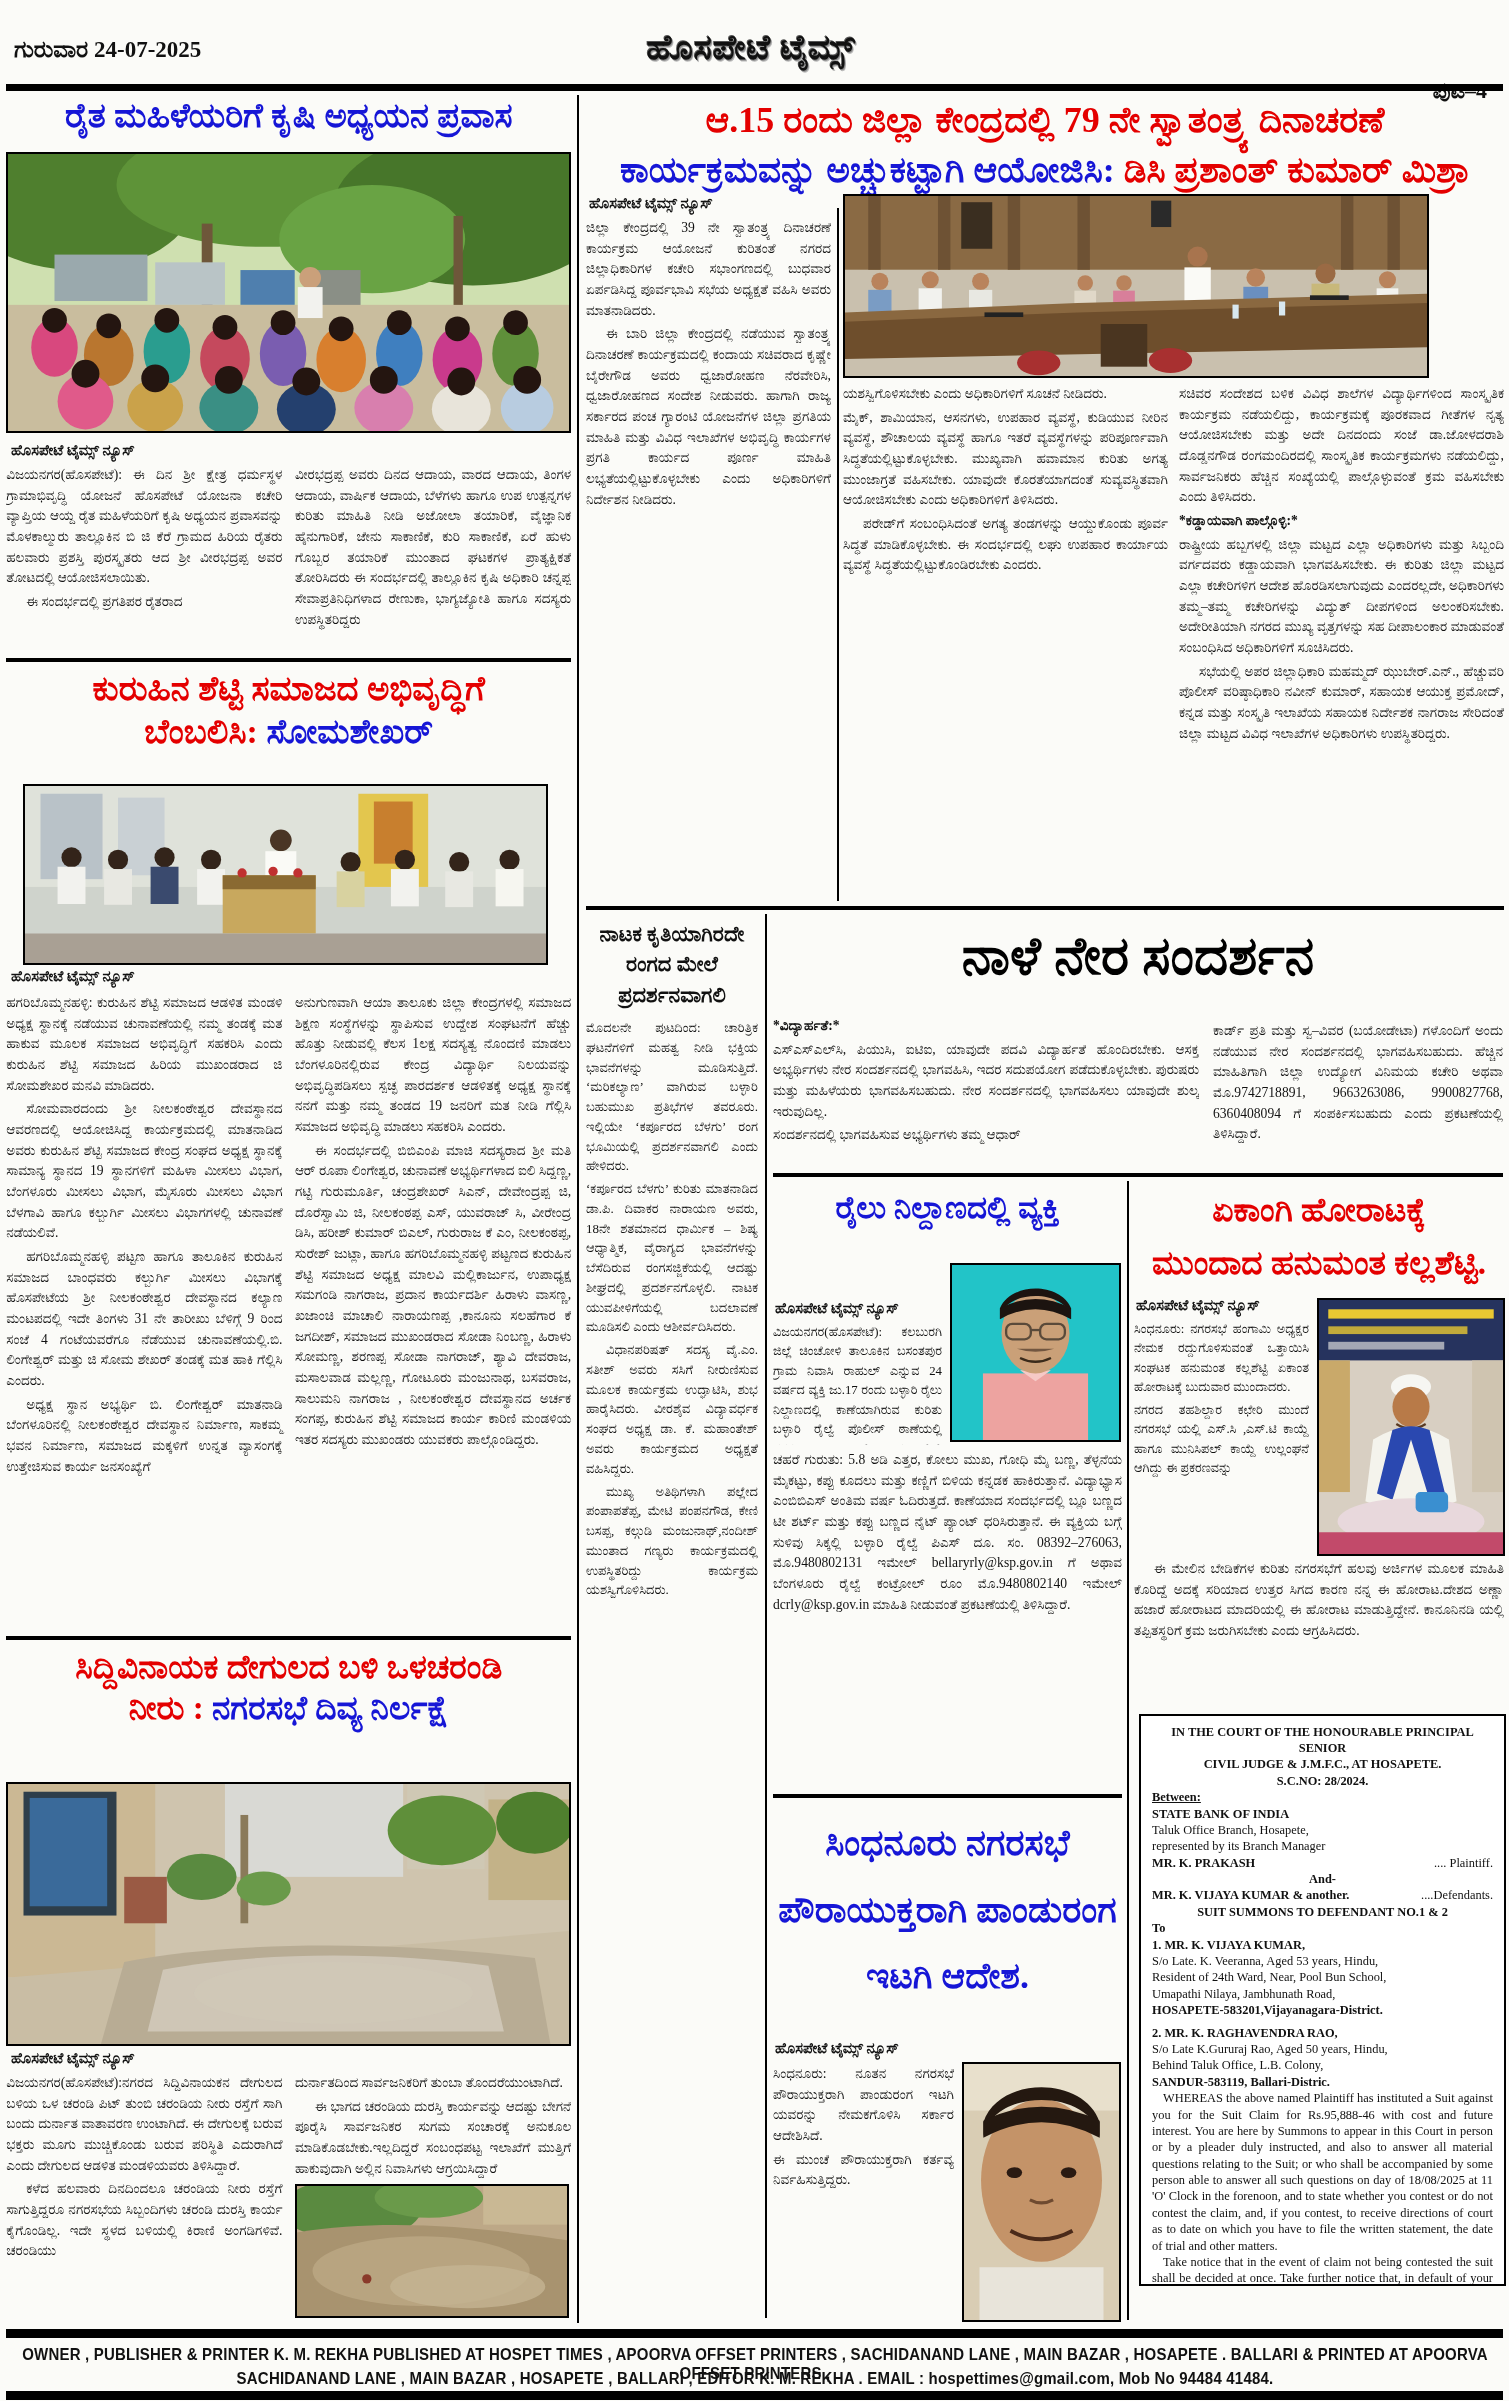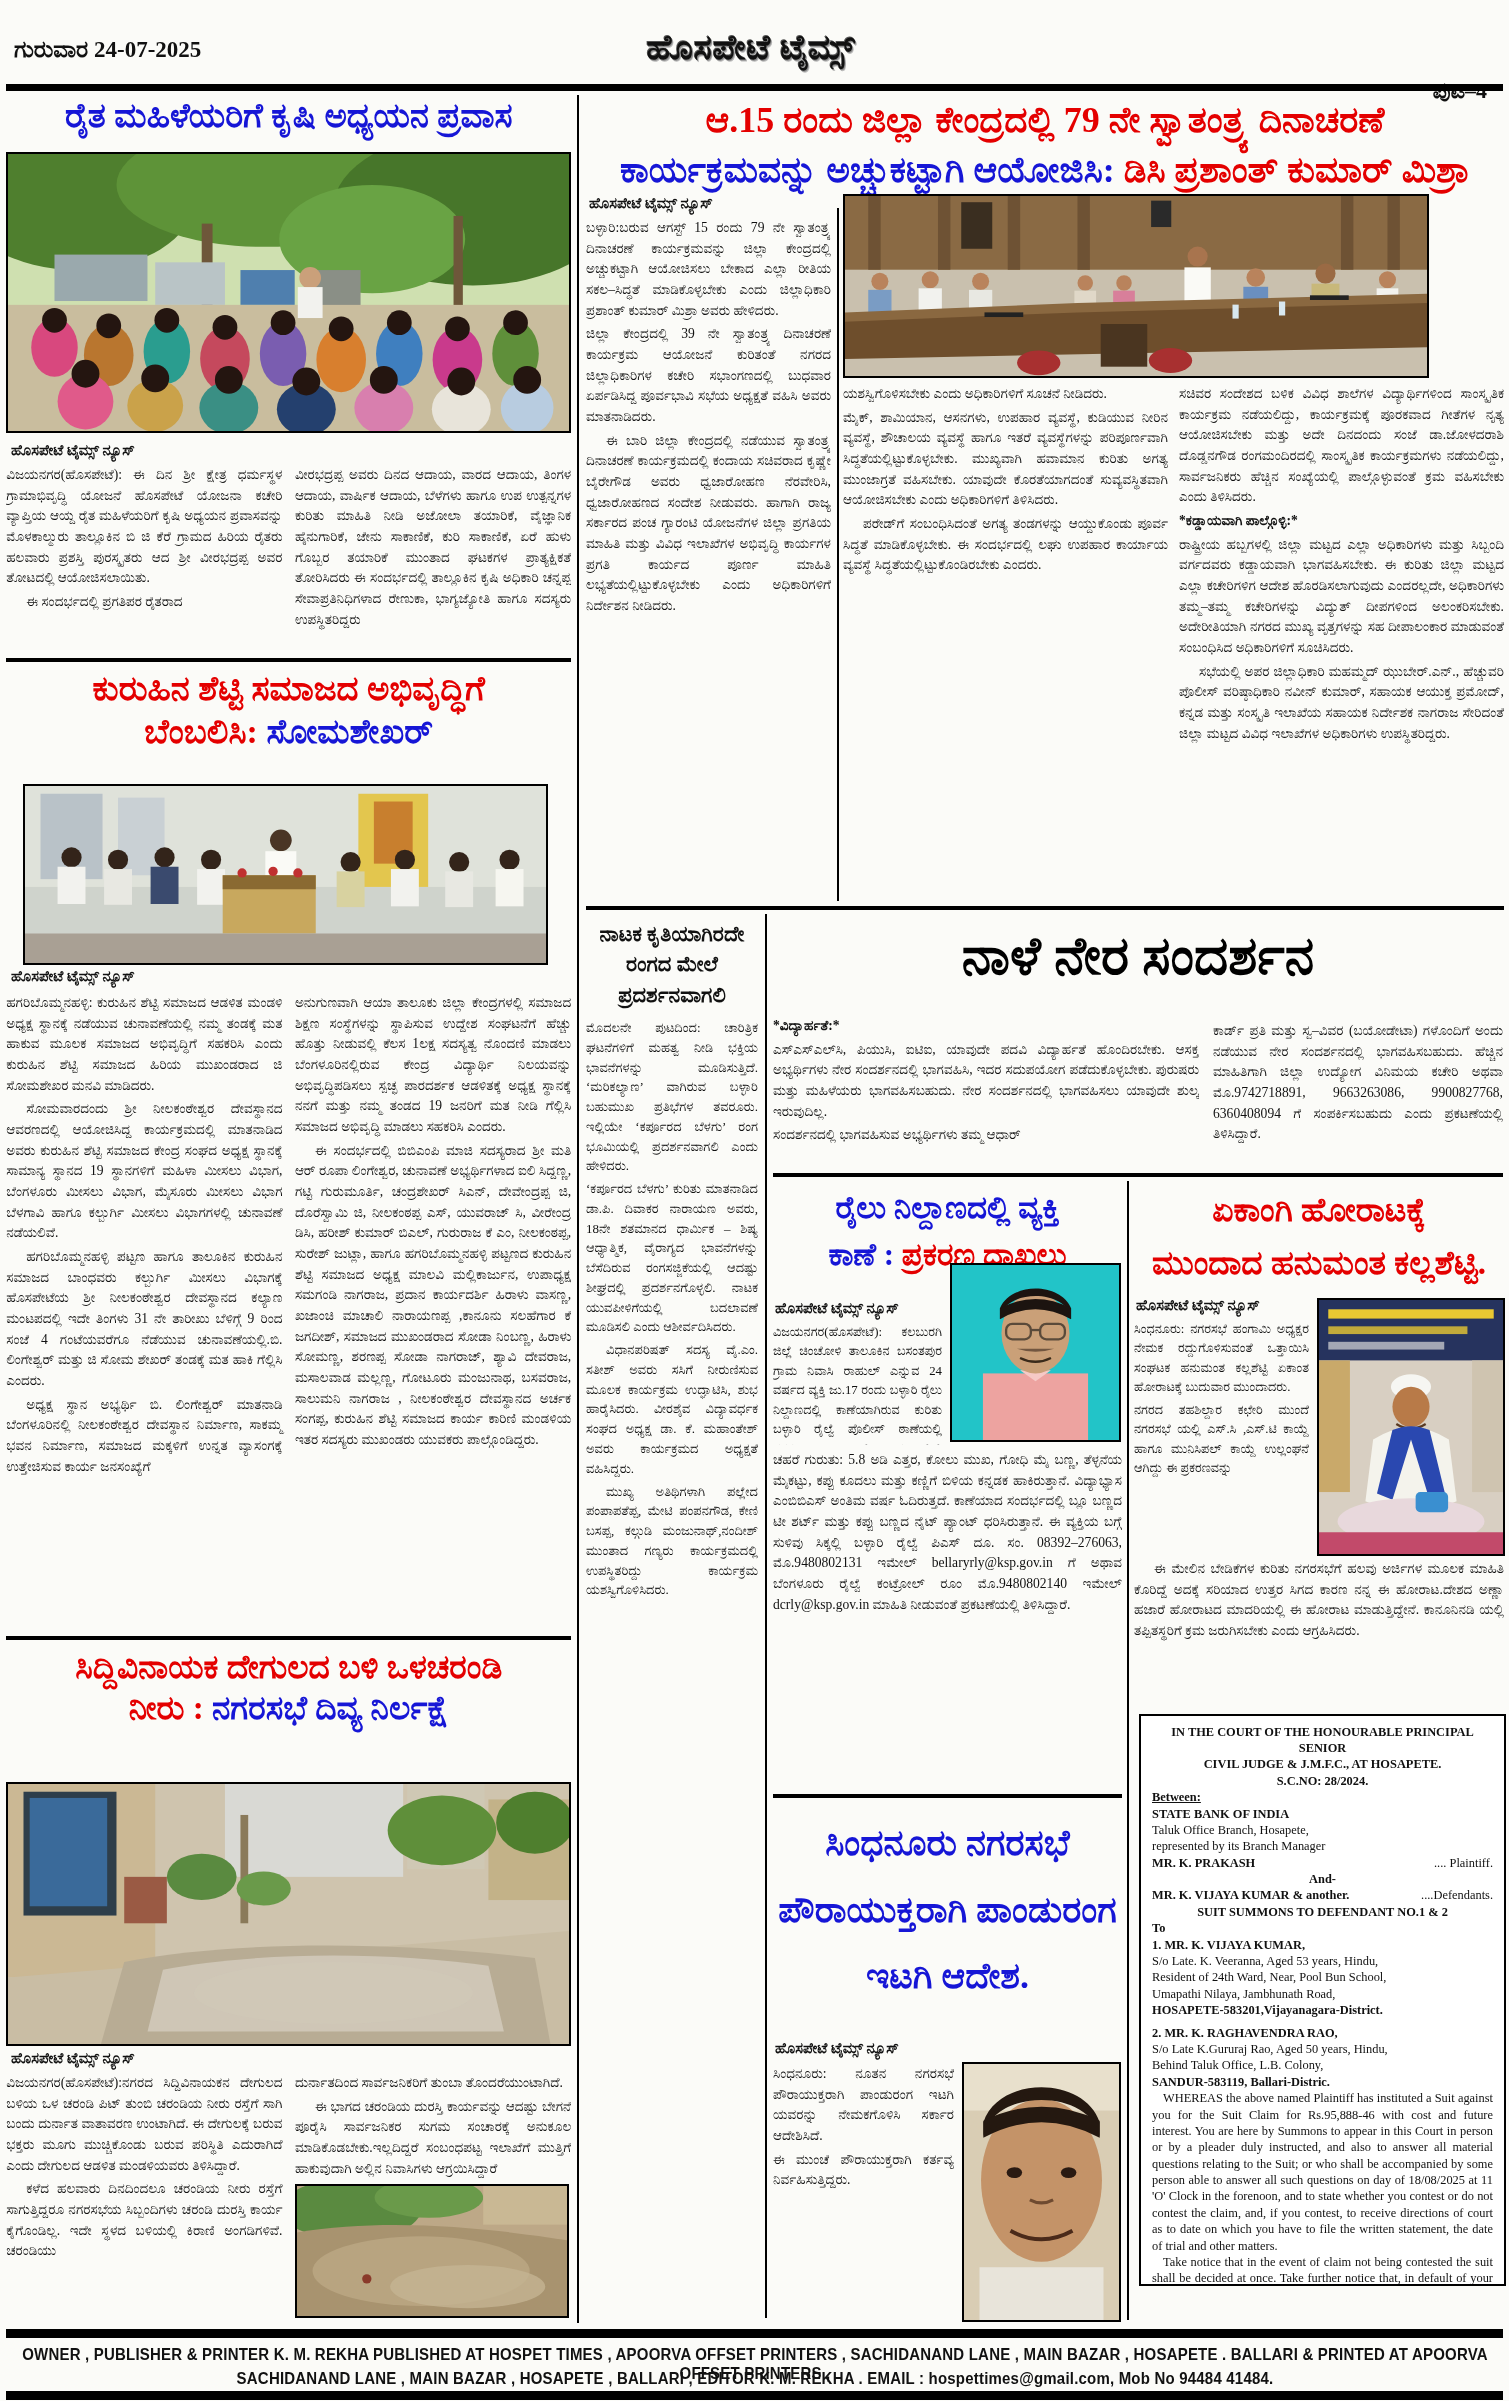--- a/index.html
+++ b/index.html
@@ -228,21 +228,20 @@
 
 <div class="abs kn-head center" style="left:586px;top:95px;width:918px;font-size:36px;line-height:1.4;">
   <div class="red">ಆ.15 ರಂದು ಜಿಲ್ಲಾ ಕೇಂದ್ರದಲ್ಲಿ 79 ನೇ ಸ್ವಾತಂತ್ರ್ಯ ದಿನಾಚರಣೆ</div>
   <div><span class="blue">ಕಾರ್ಯಕ್ರಮವನ್ನು ಅಚ್ಚುಕಟ್ಟಾಗಿ ಆಯೋಜಿಸಿ:</span>
        <span class="red">ಡಿಸಿ ಪ್ರಶಾಂತ್ ಕುಮಾರ್ ಮಿಶ್ರಾ</span></div>
 </div>
 
 <div class="abs byline" style="left:589px;top:195px;">ಹೊಸಪೇಟೆ ಟೈಮ್ಸ್ ನ್ಯೂಸ್</div>
 
 <div class="abs body-txt clip" style="left:586px;top:218px;width:245px;height:682px;">
-  <p class="noind">ಬಳ್ಳಾರಿ:ಬರುವ ಆಗಸ್ಟ್ 15 ರಂದು 79 ನೇ ಸ್ವಾತಂತ್ರ್ಯ ದಿನಾಚರಣೆ ಕಾರ್ಯಕ್ರಮವನ್ನು ಜಿಲ್ಲಾ ಕೇಂದ್ರದಲ್ಲಿ ಅಚ್ಚುಕಟ್ಟಾಗಿ ಆಯೋಜಿಸಲು ಬೇಕಾದ ಎಲ್ಲಾ ರೀತಿಯ ಸಕಲ–ಸಿದ್ಧತೆ ಮಾಡಿಕೊಳ್ಳಬೇಕು ಎಂದು ಜಿಲ್ಲಾಧಿಕಾರಿ ಪ್ರಶಾಂತ್ ಕುಮಾರ್ ಮಿಶ್ರಾ ಅವರು ಹೇಳಿದರು.</p>
   <p class="noind">ಜಿಲ್ಲಾ ಕೇಂದ್ರದಲ್ಲಿ 39 ನೇ ಸ್ವಾತಂತ್ರ್ಯ ದಿನಾಚರಣೆ ಕಾರ್ಯಕ್ರಮ ಆಯೋಜನೆ ಕುರಿತಂತೆ ನಗರದ ಜಿಲ್ಲಾಧಿಕಾರಿಗಳ ಕಚೇರಿ ಸಭಾಂಗಣದಲ್ಲಿ ಬುಧವಾರ ಏರ್ಪಡಿಸಿದ್ದ ಪೂರ್ವಭಾವಿ ಸಭೆಯ ಅಧ್ಯಕ್ಷತೆ ವಹಿಸಿ ಅವರು ಮಾತನಾಡಿದರು.</p>
   <p>ಈ ಬಾರಿ ಜಿಲ್ಲಾ ಕೇಂದ್ರದಲ್ಲಿ ನಡೆಯುವ ಸ್ವಾತಂತ್ರ್ಯ ದಿನಾಚರಣೆ ಕಾರ್ಯಕ್ರಮದಲ್ಲಿ ಕಂದಾಯ ಸಚಿವರಾದ ಕೃಷ್ಣೇ ಬೈರೇಗೌಡ ಅವರು ಧ್ವಜಾರೋಹಣ ನೆರವೇರಿಸಿ, ಧ್ವಜಾರೋಹಣದ ಸಂದೇಶ ನೀಡುವರು. ಹಾಗಾಗಿ ರಾಜ್ಯ ಸರ್ಕಾರದ ಪಂಚ ಗ್ಯಾರಂಟಿ ಯೋಜನೆಗಳ ಜಿಲ್ಲಾ ಪ್ರಗತಿಯ ಮಾಹಿತಿ ಮತ್ತು ವಿವಿಧ ಇಲಾಖೆಗಳ ಅಭಿವೃದ್ಧಿ ಕಾರ್ಯಗಳ ಪ್ರಗತಿ ಕಾರ್ಯದ ಪೂರ್ಣ ಮಾಹಿತಿ ಲಭ್ಯತೆಯಲ್ಲಿಟ್ಟುಕೊಳ್ಳಬೇಕು ಎಂದು ಅಧಿಕಾರಿಗಳಿಗೆ ನಿರ್ದೇಶನ ನೀಡಿದರು.</p>
 </div>
 
 <div class="abs photo" style="left:843px;top:194px;width:582px;height:180px;">
   <svg viewBox="0 0 751 232" preserveAspectRatio="none">
     <rect width="751" height="232" fill="#c9c0ae"></rect>
     <rect x="0" y="0" width="751" height="95" fill="#8a6a44"></rect>
     <rect x="30" y="0" width="16" height="95" fill="#6e5234"></rect>
       <rect x="120" y="0" width="16" height="95" fill="#6e5234"></rect>
@@ -317,22 +316,20 @@
   <p class="noind">ಸಂದರ್ಶನದಲ್ಲಿ ಭಾಗವಹಿಸುವ ಅಭ್ಯರ್ಥಿಗಳು ತಮ್ಮ ಆಧಾರ್</p>
 </div>
 <div class="abs body-txt clip" style="left:1213px;top:1021px;width:290px;height:155px;">
   <p class="noind">ಕಾರ್ಡ್ ಪ್ರತಿ ಮತ್ತು ಸ್ವ–ವಿವರ (ಬಯೋಡೇಟಾ) ಗಳೊಂದಿಗೆ ಅಂದು ನಡೆಯುವ ನೇರ ಸಂದರ್ಶನದಲ್ಲಿ ಭಾಗವಹಿಸಬಹುದು. ಹೆಚ್ಚಿನ ಮಾಹಿತಿಗಾಗಿ ಜಿಲ್ಲಾ ಉದ್ಯೋಗ ವಿನಿಮಯ ಕಚೇರಿ ಅಥವಾ ಮೊ.9742718891, 9663263086, 9900827768, 6360408094 ಗೆ ಸಂಪರ್ಕಿಸಬಹುದು ಎಂದು ಪ್ರಕಟಣೆಯಲ್ಲಿ ತಿಳಿಸಿದ್ದಾರೆ.</p>
 </div>
 
 <div class="abs rule" style="left:773px;top:1173px;width:730px;height:3.9px;"></div>
 
 <div class="abs kn-head center" style="left:773px;top:1185px;width:349px;font-size:31px;line-height:1.5;">
   <div class="blue">ರೈಲು ನಿಲ್ದಾಣದಲ್ಲಿ ವ್ಯಕ್ತಿ</div>
-  <div><span class="blue">ಕಾಣೆ :</span>
-       <span class="red">ಪ್ರಕರಣ ದಾಖಲು</span></div>
 </div>
 <div class="abs byline" style="left:775px;top:1300px;">ಹೊಸಪೇಟೆ ಟೈಮ್ಸ್ ನ್ಯೂಸ್</div>
 <div class="abs body-txt clip" style="left:773px;top:1323px;width:169px;height:122px;font-size:12.8px;">
   <p class="noind">ವಿಜಯನಗರ(ಹೊಸಪೇಟೆ): ಕಲಬುರಗಿ ಜಿಲ್ಲೆ ಚಿಂಚೋಳಿ ತಾಲೂಕಿನ ಬಸಂತಪುರ ಗ್ರಾಮ ನಿವಾಸಿ ರಾಹುಲ್ ಎನ್ನುವ 24 ವರ್ಷದ ವ್ಯಕ್ತಿ ಜು.17 ರಂದು ಬಳ್ಳಾರಿ ರೈಲು ನಿಲ್ದಾಣದಲ್ಲಿ ಕಾಣೆಯಾಗಿರುವ ಕುರಿತು ಬಳ್ಳಾರಿ ರೈಲ್ವೆ ಪೊಲೀಸ್ ಠಾಣೆಯಲ್ಲಿ ಪ್ರಕರಣ ದಾಖಲಾಗಿದೆ ಎಂದು ರೈಲ್ವೆ ಪೊಲೀಸ್ ಠಾಣೆಯ ಉಪ ಠಾಣಾಧಿಕಾರಿ ತಿಳಿಸಿದ್ದಾರೆ.</p>
 </div>
 <div class="abs photo" style="left:950px;top:1263px;width:167px;height:175px;">
   <svg viewBox="0 0 216 226" preserveAspectRatio="none">
     <rect width="216" height="226" fill="#22c4c8"></rect>
     <rect x="40" y="140" width="136" height="86" fill="#eda3a0"></rect>
     <path d="M108 150 l-20 -14 h40 z" fill="#f6c9c6"></path>

